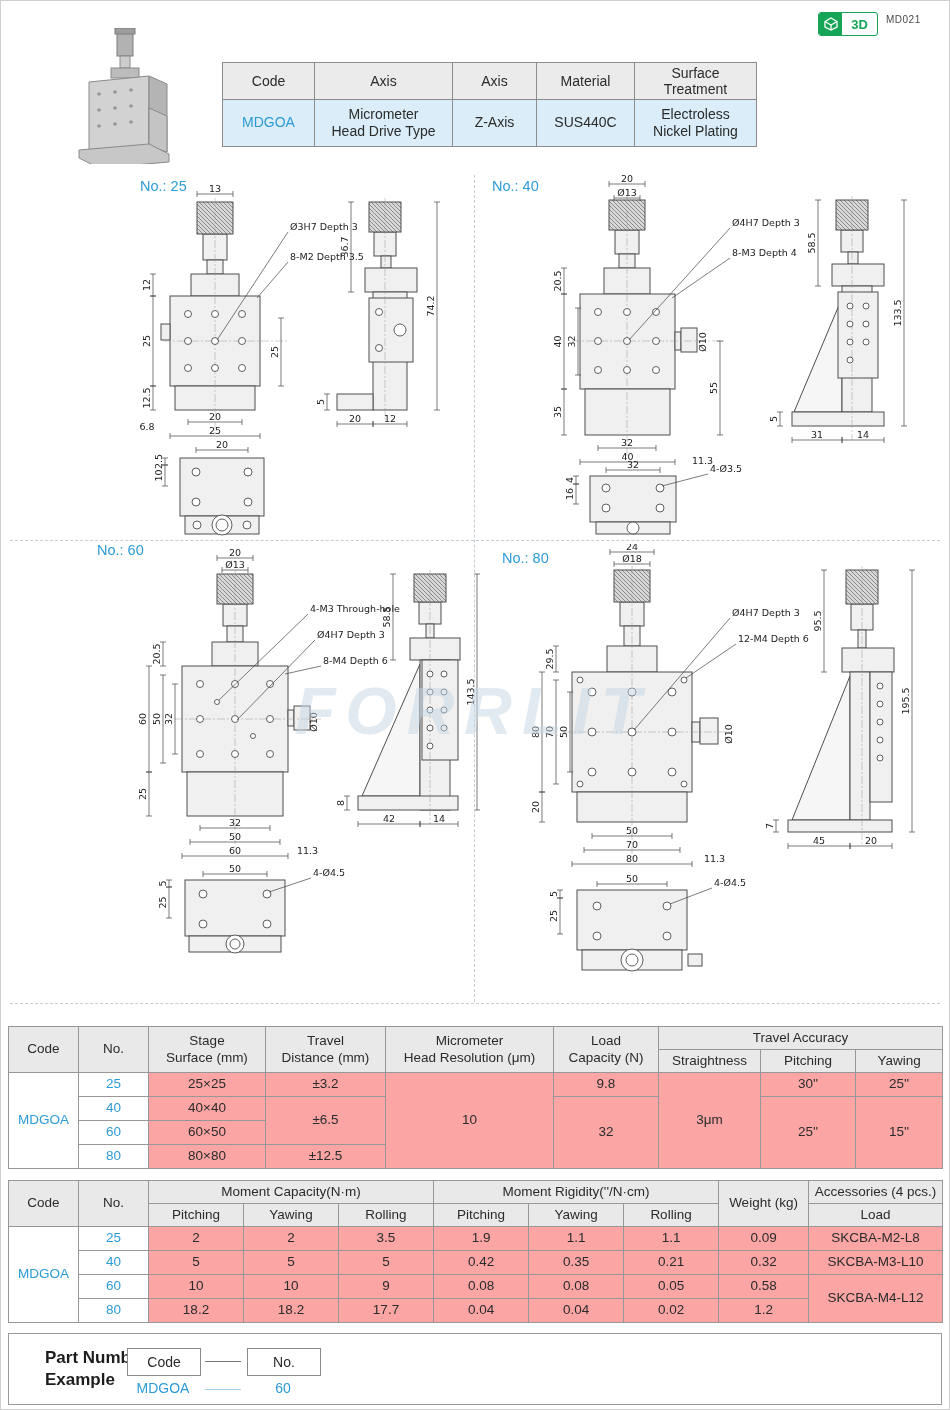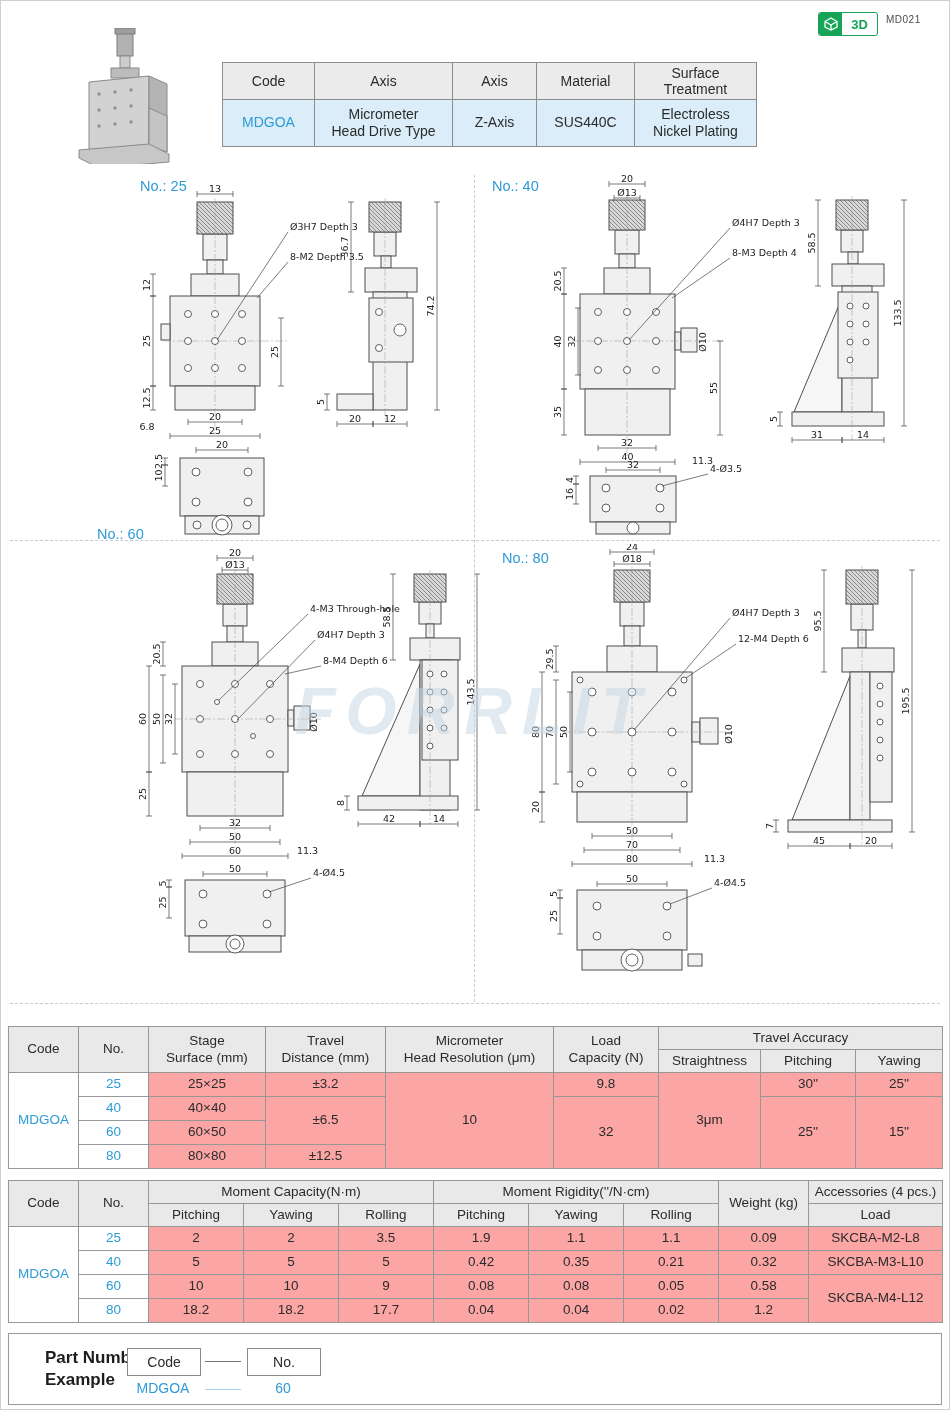--- a/index.html
+++ b/index.html
@@ -117,21 +117,21 @@
     <td>Z-Axis</td>
     <td>SUS440C</td>
     <td>Electroless
 Nickel Plating</td>
   </tr>
 </tbody>
   </table>
 
 <div class="dwg-label" style="left:97px;top:178px;margin-left:43px;">No.: 25</div>
 <div class="dwg-label" style="left:492px;top:178px;">No.: 40</div>
-<div class="dwg-label" style="left:97px;top:526px;">No.: 60</div>
+<div class="dwg-label" style="left:97px;top:542px;">No.: 60</div>
 <div class="dwg-label" style="left:502px;top:550px;">No.: 80</div>
 
 <svg id="q25" class="dwg" style="left:85px;top:172px;" width="392" height="366">
     <defs>
       <pattern id="kn-q25" width="4" height="4" patternUnits="userSpaceOnUse">
         <rect x="0" y="0" width="4" height="4" fill="#d8d8d8"></rect>
         <line x1="0" y1="0" x2="4" y2="4" stroke="#8a8a8a" stroke-width="1"></line>
       </pattern>
     </defs>
     <rect x="118" y="62" width="24" height="26" class="part"></rect>

